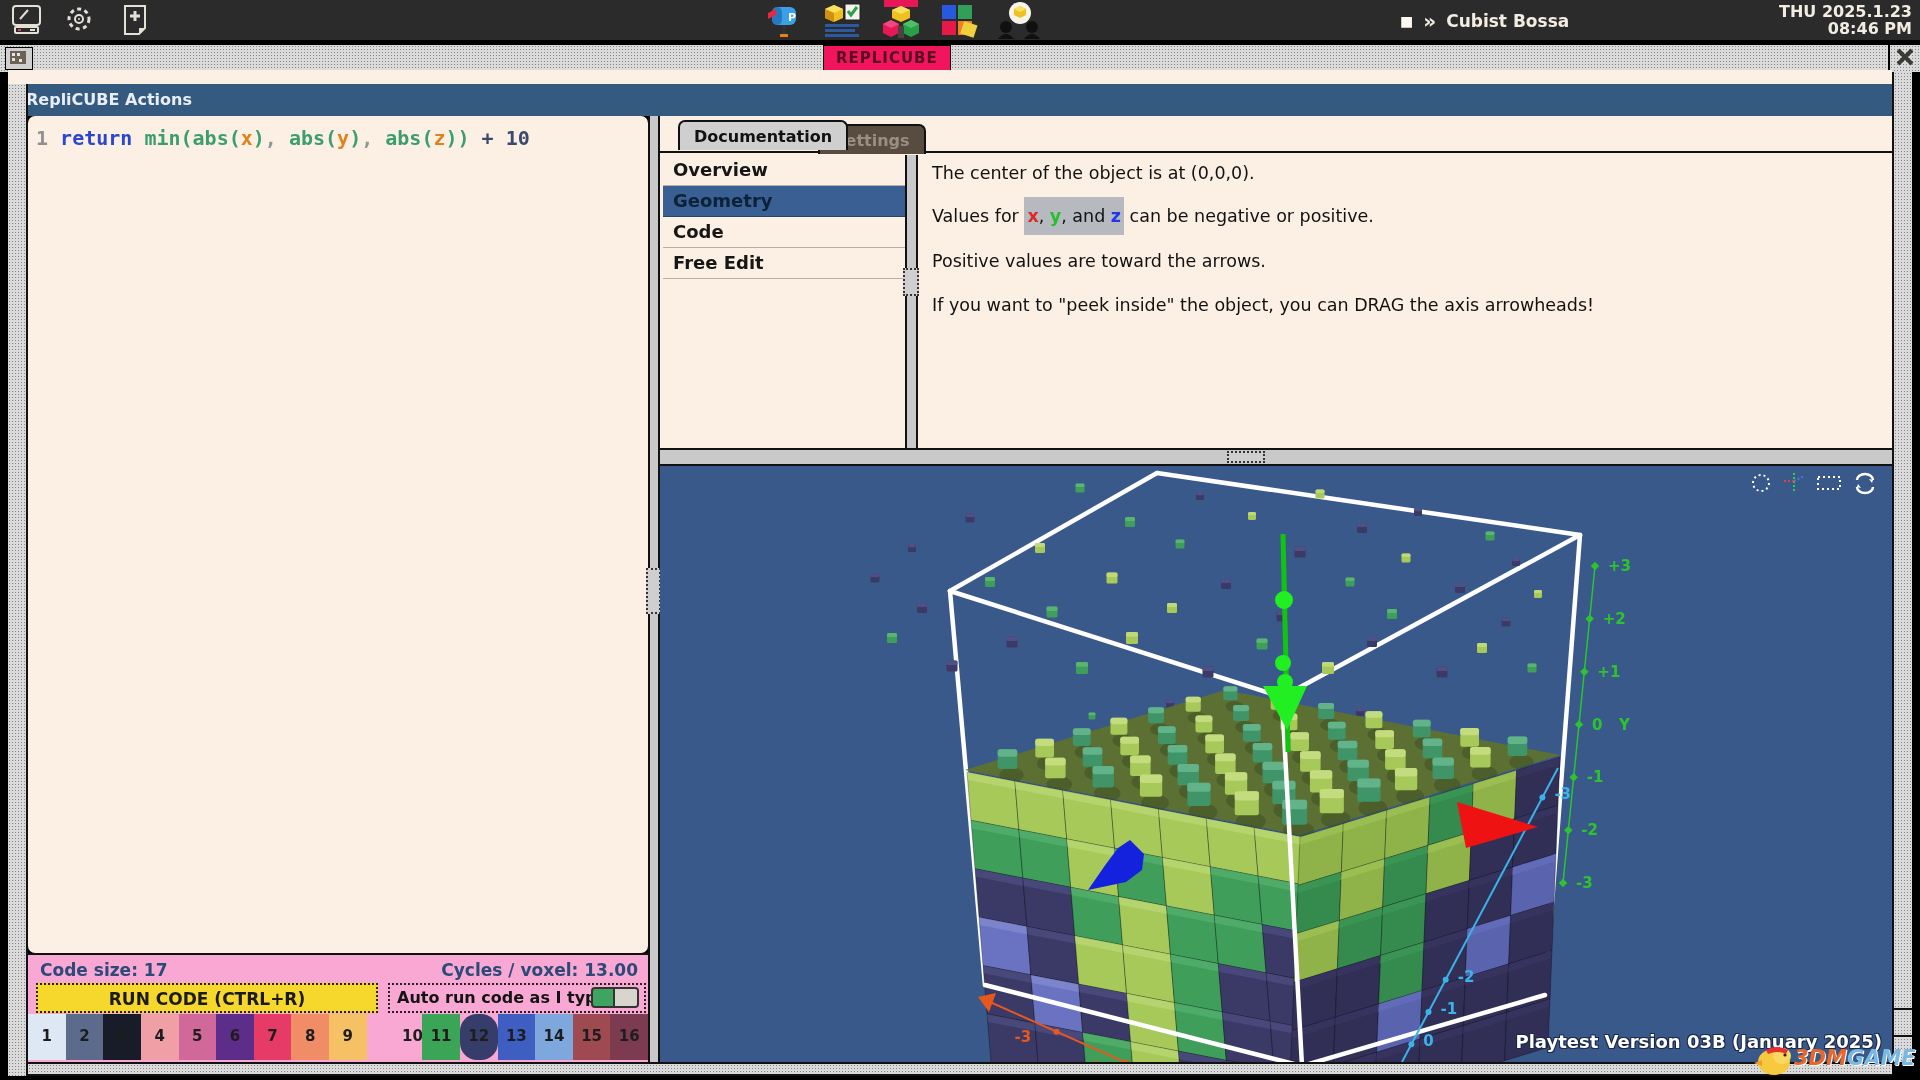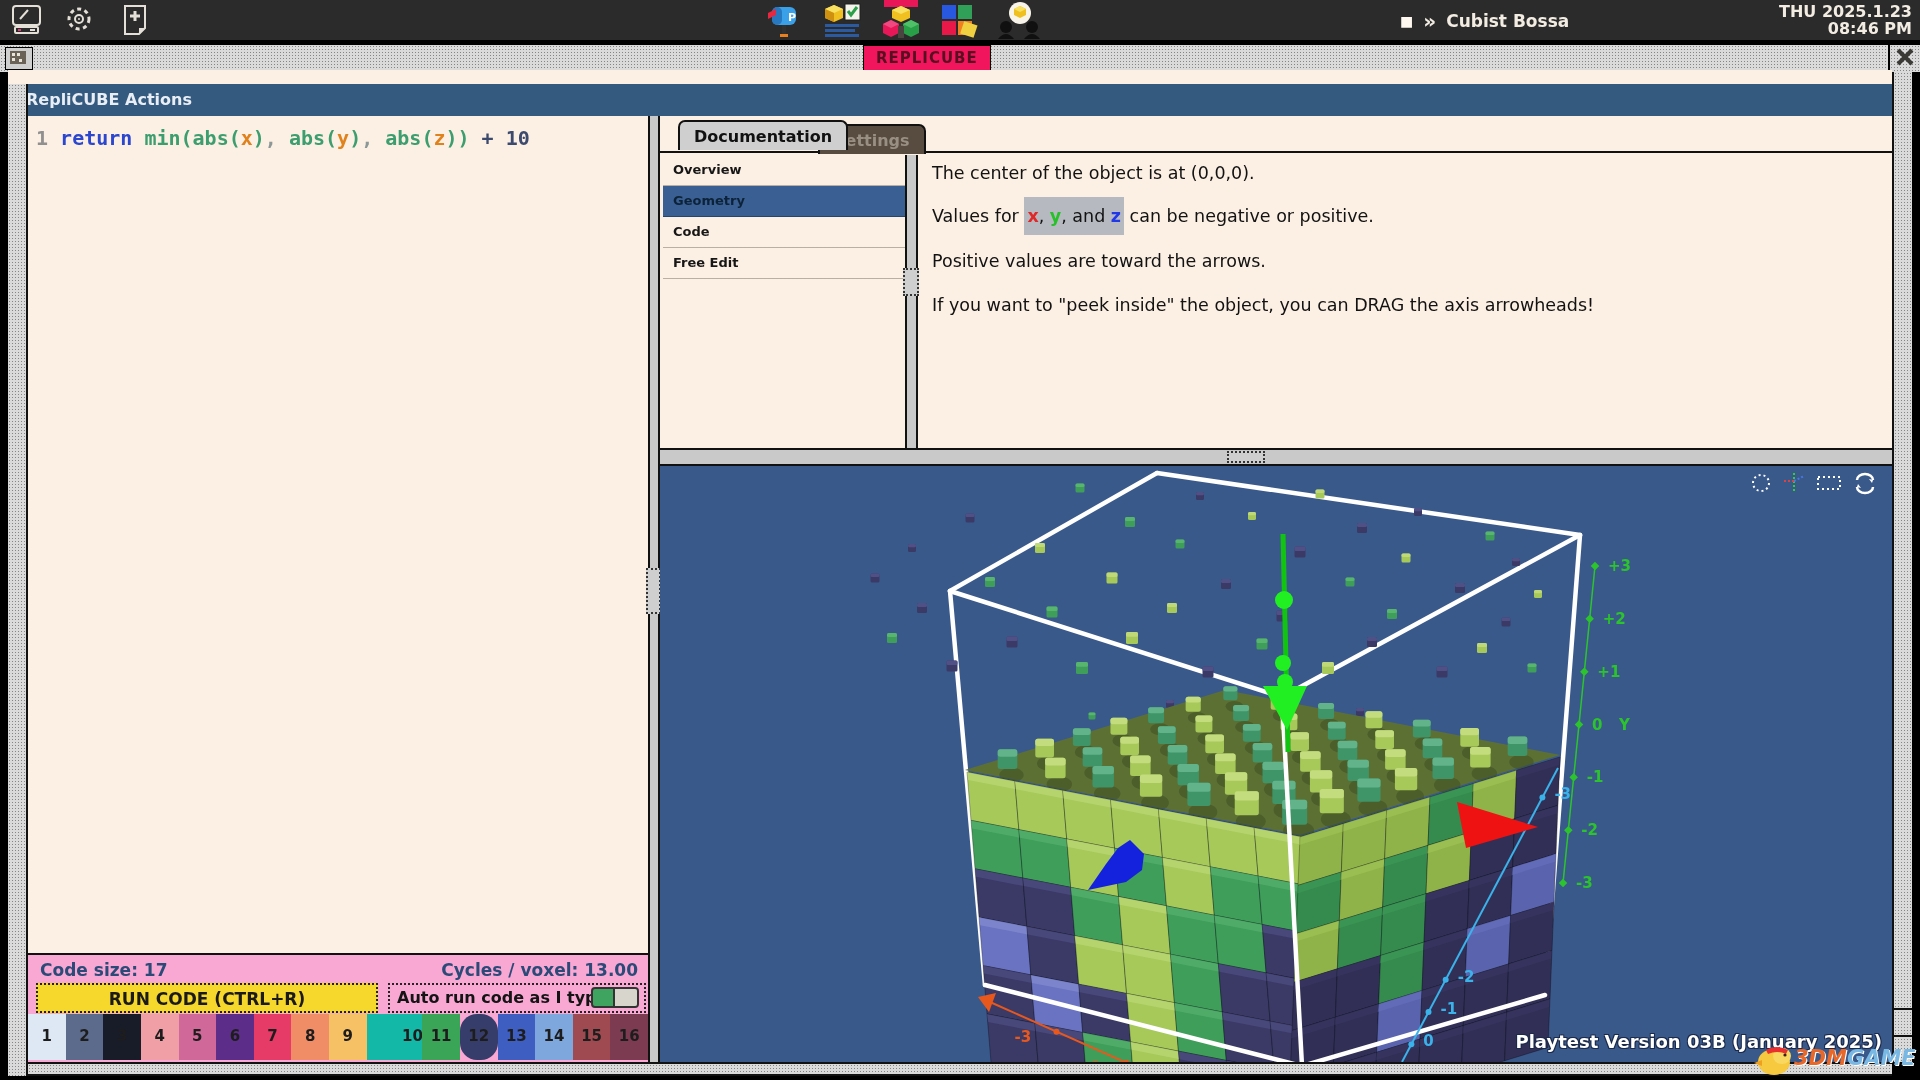--- a/index.html
+++ b/index.html
@@ -10,29 +10,29 @@
   
   #sysbar{left:0;top:0;width:1920px;height:40px;background:#2b2b2b;}
   .sysico{position:absolute;top:4px;}
   #trackarea{position:absolute;top:9px;left:1400px;color:#f2ece2;font-weight:bold;font-size:17px;display:flex;align-items:center;gap:10px;}
   #clock{position:absolute;top:3px;right:8px;color:#f2ece2;font-weight:bold;font-size:16px;text-align:right;line-height:17px;}
   
   #titlebar{left:0;top:43px;width:1920px;height:27px;border-top:2px solid #000;border-bottom:2px solid #000;}
   #menubtn{position:absolute;left:5px;top:2px;width:26px;height:21px;background:#cfcfcf;border:1px solid #000;}
   #menubtn .inner{position:absolute;left:4px;top:3px;width:16px;height:13px;background:#6a6256;}
   #menubtn .dot{position:absolute;width:3px;height:3px;background:#e8e4da;}
-  #apptab{position:absolute;left:863px;top:0px;height:25px;background:#f0155c;border:1px solid #000;
+  #apptab{position:absolute;left:823px;top:0px;height:25px;background:#f0155c;border:1px solid #000;
           color:#57101f;font-weight:bold;font-size:15px;letter-spacing:1px;padding:3px 12px 0 12px;}
   #closebtn{position:absolute;right:0;top:0;width:30px;height:25px;border-left:2px solid #000;}
   
   #panelheader{left:8px;top:84px;width:1884px;height:32px;background:#345a80;color:#e9eef5;
                font-weight:bold;font-size:16px;line-height:32px;padding-left:18px;box-sizing:border-box;}
   
   .cream{background:#fcefe3;}
-  #codepanel{left:28px;top:116px;width:620px;height:837px;}
+  #codepanel{left:28px;top:116px;width:620px;height:837px;border-radius:7px;}
   #codeline{position:absolute;left:8px;top:10px;font-family:"DejaVu Sans Mono","Liberation Mono",monospace;
             font-size:20px;font-weight:bold;white-space:pre;}
   .tok-ln{color:#909090;} .tok-kw{color:#2b46cf;} .tok-fn{color:#3c9e6e;}
   .tok-var{color:#e0821c;} .tok-pun{color:#8c9898;} .tok-num{color:#3c4a6e;}
   
   #ctrlarea{left:28px;top:953px;width:620px;height:109px;background:#f9a8d4;border-top:2px solid #111;box-sizing:border-box;}
   .statlbl{position:absolute;color:#2c4a78;font-weight:bold;font-size:17px;top:5px;}
   #runbtn{position:absolute;left:8px;top:28px;width:342px;height:30px;background:#f6d72c;border:2px dotted #222;
           color:#1a1a1a;font-weight:bold;font-size:17px;text-align:center;line-height:28px;box-sizing:border-box;}
   #autorungrp{position:absolute;left:360px;top:28px;width:258px;height:30px;border:2px dotted #222;box-sizing:border-box;}
@@ -54,21 +54,21 @@
   #hdivhandle{left:1227px;top:451px;width:38px;height:12px;background:#cfcfcf;border:2px dotted #333;box-sizing:border-box;}
   #sbdivider{left:905px;top:155px;width:13px;height:293px;background:#c9c9c9;border-left:2px solid #111;border-right:2px solid #111;box-sizing:border-box;}
   #sbdivhandle{left:903px;top:268px;width:16px;height:28px;background:#cfcfcf;border:2px dotted #333;box-sizing:border-box;}
   
   #docarea{left:660px;top:116px;width:1232px;height:332px;}
   #tabline{left:660px;top:151px;width:1232px;height:2px;background:#111;}
   .tab{position:absolute;font-weight:bold;font-size:16px;border:2px solid #111;border-bottom:none;border-radius:7px 7px 0 0;padding:5px 14px 4px 14px;}
   #tab-doc{left:18px;top:4px;background:#cfcfcf;color:#111;z-index:3;}
   #tab-set{left:158px;top:8px;background:#584c40;color:#998f82;z-index:1;}
   #sidebar{left:663px;top:155px;width:242px;height:293px;}
-  .sbitem{position:relative;height:30px;line-height:29px;padding-left:10px;font-weight:bold;font-size:13px;color:#161616;border-bottom:1px solid #b9b0a3;}
+  .sbitem{position:relative;height:30px;line-height:29px;padding-left:10px;font-weight:bold;font-size:18px;color:#161616;border-bottom:1px solid #b9b0a3;}
   .sbitem.sel{background:#3a5f92;color:#0c2238;border-bottom:1px solid #24456e;}
   #doccontent{left:920px;top:155px;width:972px;height:293px;}
   .docp{position:absolute;left:12px;color:#121212;font-weight:500;font-size:17.5px;white-space:pre-wrap;}
   .hl{background:#b6bac0;padding:9px 3px;}
   .hx{color:#e02828;font-weight:bold;} .hy{color:#28c028;font-weight:bold;} .hz{color:#2038e8;font-weight:bold;}
   
   #viewport{left:660px;top:466px;width:1232px;height:596px;background:#3a598b;overflow:hidden;}
   #vpicons{position:absolute;right:14px;top:5px;display:flex;gap:9px;}
   #versionlbl{position:absolute;right:10px;bottom:10px;color:#fff;font-weight:bold;font-size:18px;
               text-shadow:1px 1px 0 #1c2a4a,-1px 1px 0 #1c2a4a,1px -1px 0 #1c2a4a,-1px -1px 0 #1c2a4a;}
@@ -235,21 +235,21 @@
       </div>
       <div class="swatch" style="background: rgb(230, 58, 103);">
         <span>7</span>
       </div>
       <div class="swatch" style="background: rgb(240, 141, 103);">
         <span>8</span>
       </div>
       <div class="swatch" style="background: rgb(246, 192, 101);">
         <span>9</span>
       </div>
-      <div class="swatch" style="background: #14b8a6; padding-left: 18px;">
+      <div class="swatch" style="background: #f9a8d4; padding-left: 18px;">
         <span>10</span>
       </div>
       <div class="swatch" style="background: rgb(58, 164, 87);">
         <span>11</span>
       </div>
       <div class="swatch" style="background: rgb(55, 61, 107); border-radius: 17px;">
         <span>12</span>
       </div>
       <div class="swatch" style="background: rgb(63, 94, 194);">
         <span>13</span>

